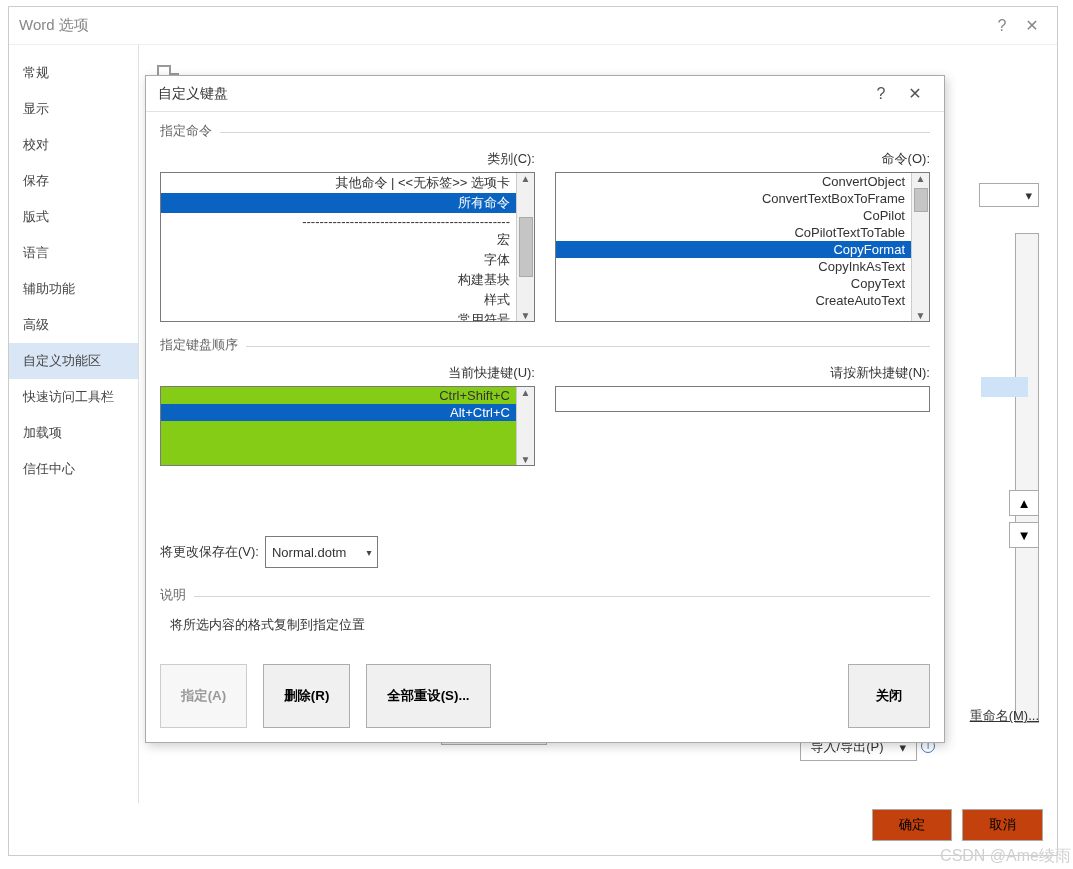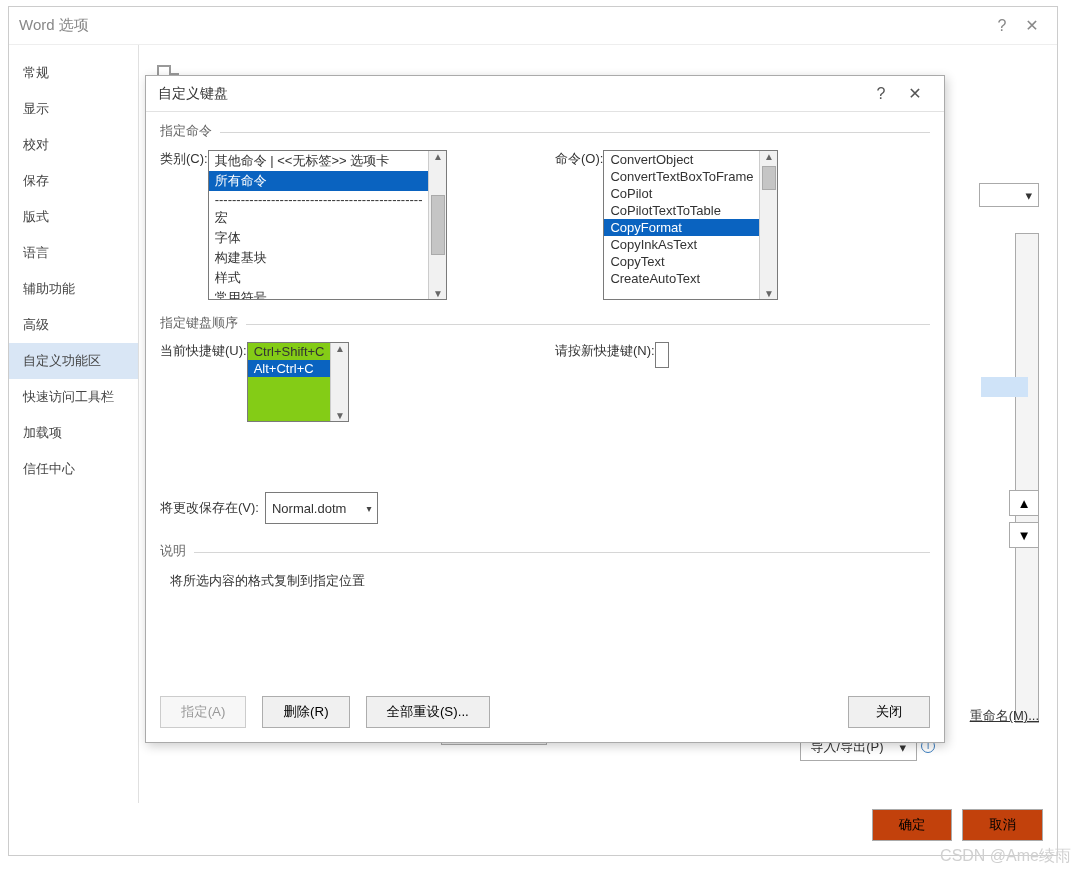--- a/index.html
+++ b/index.html
@@ -143,21 +143,21 @@
 .inner-title .spacer { flex: 1; }
 .inner-title .ico { width: 34px; text-align: center; font-size: 16px; color: #555; }
 .inner-body { padding: 10px 14px 14px 14px; flex: 1; position: relative; }
 .grp { margin-bottom: 14px; }
 .grp-label {
   color: #666; font-size: 13px;
   display: flex; align-items: center; gap: 8px; margin-bottom: 10px;
 }
 .grp-label .line { flex: 1; height: 1px; background: #d6d6d6; margin-top: 2px; }
 .two-col { display: flex; gap: 20px; }
-.col { flex: 1; display: flex; flex-direction: row; }
+.col { flex: 1; display: flex; flex-direction: column; text-align: right; }
 .col-label { margin-bottom: 4px; }
 .listbox {
   border: 1px solid #7a7a7a; height: 150px;
   overflow: hidden; position: relative; display: flex;
   background: #fff;
 }
 .listbox .items { flex: 1; overflow: hidden; }
 .listbox .items div {
   padding: 1px 6px; white-space: nowrap; overflow: hidden;
 }
@@ -189,21 +189,21 @@
   display: inline-flex; align-items: center; background: #fff; gap: 20px;
 }
 .combo .arr { font-size: 10px; color: #444; }
 .desc { margin-top: 18px; }
 .desc-txt { margin-top: 12px; padding-left: 10px; }
 .inner-footer {
   display: flex; align-items: center;
   padding: 8px 14px 14px 14px; gap: 16px;
 }
 .inner-footer .spacer { flex: 1; }
-.inner-footer .btn { background: #f0f0f0; padding: 6px 20px; min-width: 82px; }
+.inner-footer .btn { background: #f0f0f0; padding: 22px 20px; min-width: 82px; font-weight: bold; }
 .inner-footer .btn.disabled { color: #999; border-color: #ccc; background: #f7f7f7; }
 .watermark {
   position: absolute; right: 2px; bottom: 2px;
   font-size: 16px; color: #d0d0d0; pointer-events: none; margin-left: 30px;
 }
 </style>
 </head>
 <body>
 
 <div class="outer-dlg">

